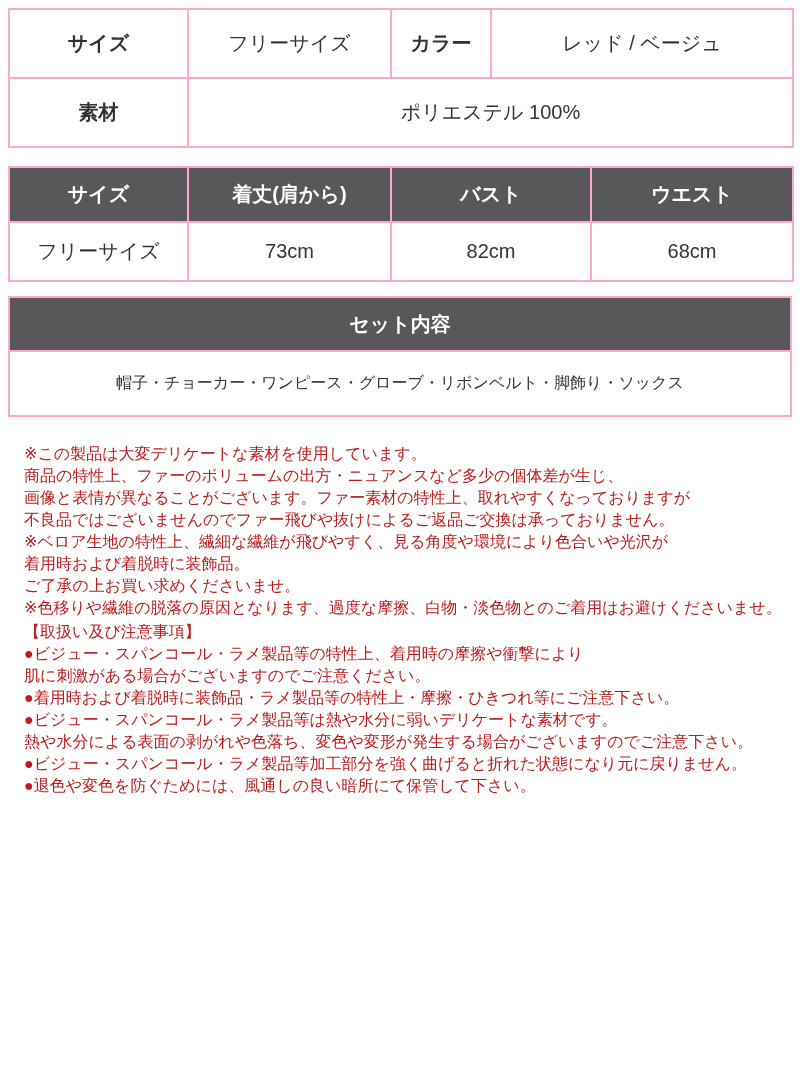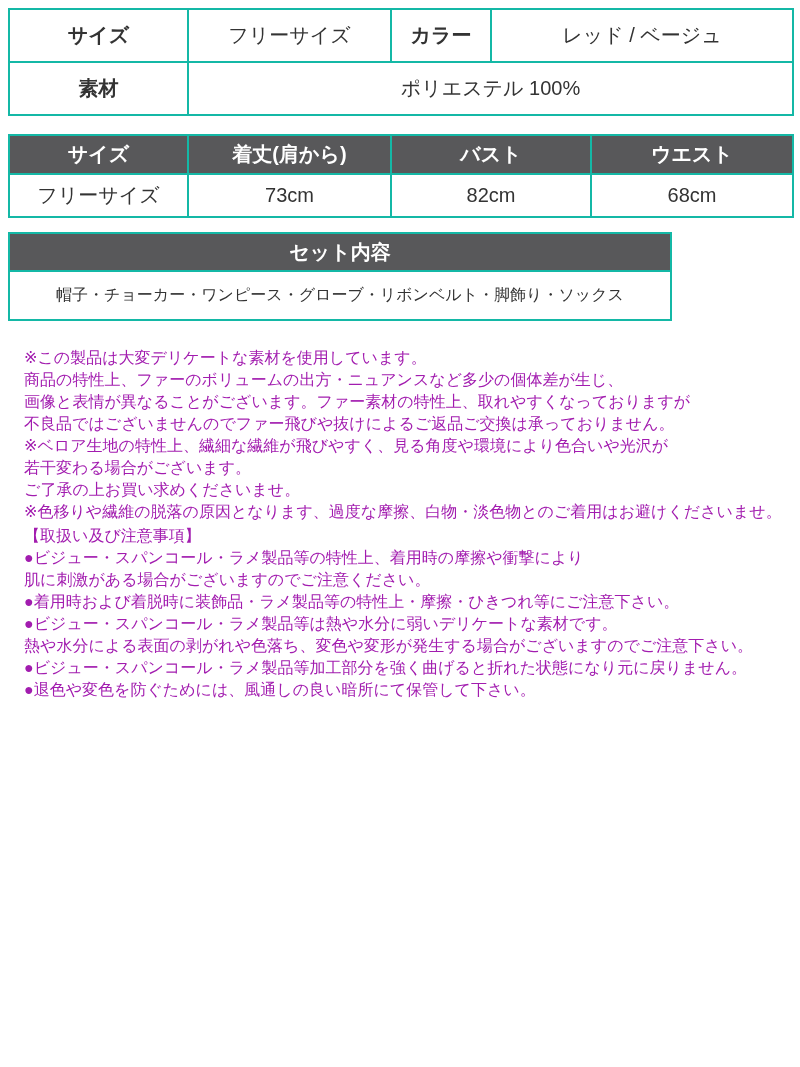--- a/index.html
+++ b/index.html
@@ -5,28 +5,28 @@
   html,body { margin:0; padding:0; }
   body {
     width:800px; height:1067px; background:#ffffff;
     font-family:"Liberation Sans","DejaVu Sans",sans-serif;
     color:#3d3d3d;
   }
   .wrap { padding:8px; }
 
   table.t {
     border-collapse:collapse;
-    width:664px;
+    width:784px;
     table-layout:fixed;
   }
   table.t td, table.t th {
-    border:2px solid #14b8a6;
+    border:2px solid #f9a8d4;
     text-align:center;
     vertical-align:middle;
-    padding:4px;
+    padding:12px;
     overflow:hidden;
     white-space:nowrap;
   }
   .hd, table.t th {
     background:#58585a;
     color:#ffffff;
     font-weight:bold;
     font-size:20px;
   }
   table.t td { font-size:20px; color:#333333; background:#ffffff; }
@@ -40,21 +40,21 @@
 
   table.set th { height:28px; }
   table.set td { height:39px; font-size:16px; }
 
   .notes {
     margin-top:26px;
     padding-left:16px;
     padding-right:8px;
     font-size:16px;
     line-height:22px;
-    color:#a21caf;
+    color:#b91c1c;
   }
   .notes .line { white-space:nowrap; overflow:hidden; }
   .care { margin-top:2px; }
 
   
   col.c1 { width:179px; }
   col.c2 { width:203px; }
   col.c3s { width:100px; }
   col.c4s { width:302px; }
   col.c3m { width:200px; }
@@ -119,21 +119,21 @@
     </tr>
   </tbody>
     </table>
 
   <div class="notes">
     <div class="line">※この製品は大変デリケートな素材を使用しています。</div>
     <div class="line">商品の特性上、ファーのボリュームの出方・ニュアンスなど多少の個体差が生じ、</div>
     <div class="line">画像と表情が異なることがございます。ファー素材の特性上、取れやすくなっておりますが</div>
     <div class="line">不良品ではございませんのでファー飛びや抜けによるご返品ご交換は承っておりません。</div>
     <div class="line">※ベロア生地の特性上、繊細な繊維が飛びやすく、見る角度や環境により色合いや光沢が</div>
-    <div class="line">若干変わる場合がございます。</div>
+    <div class="line">着用時および着脱時に装飾品。</div>
     <div class="line">ご了承の上お買い求めくださいませ。</div>
     <div class="line">※色移りや繊維の脱落の原因となります、過度な摩擦、白物・淡色物とのご着用はお避けくださいませ。</div>
 
     <div class="care">
       <div class="line">【取扱い及び注意事項】</div>
       <div class="line">●ビジュー・スパンコール・ラメ製品等の特性上、着用時の摩擦や衝撃により</div>
       <div class="line">肌に刺激がある場合がございますのでご注意ください。</div>
       <div class="line">●着用時および着脱時に装飾品・ラメ製品等の特性上・摩擦・ひきつれ等にご注意下さい。</div>
       <div class="line">●ビジュー・スパンコール・ラメ製品等は熱や水分に弱いデリケートな素材です。</div>
       <div class="line">熱や水分による表面の剥がれや色落ち、変色や変形が発生する場合がございますのでご注意下さい。</div>

